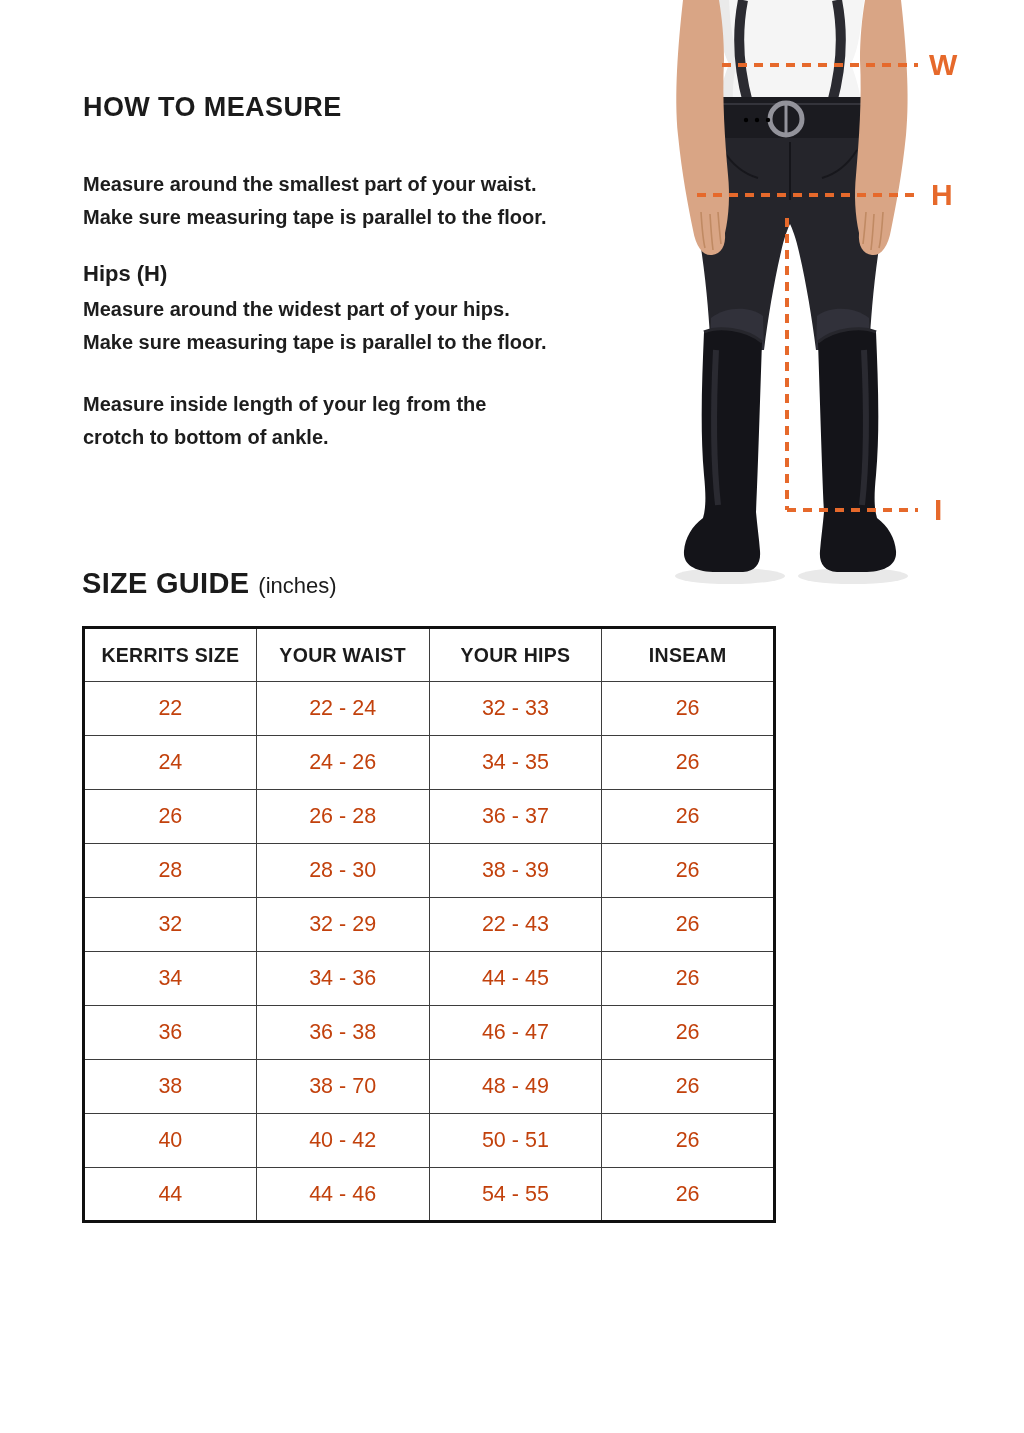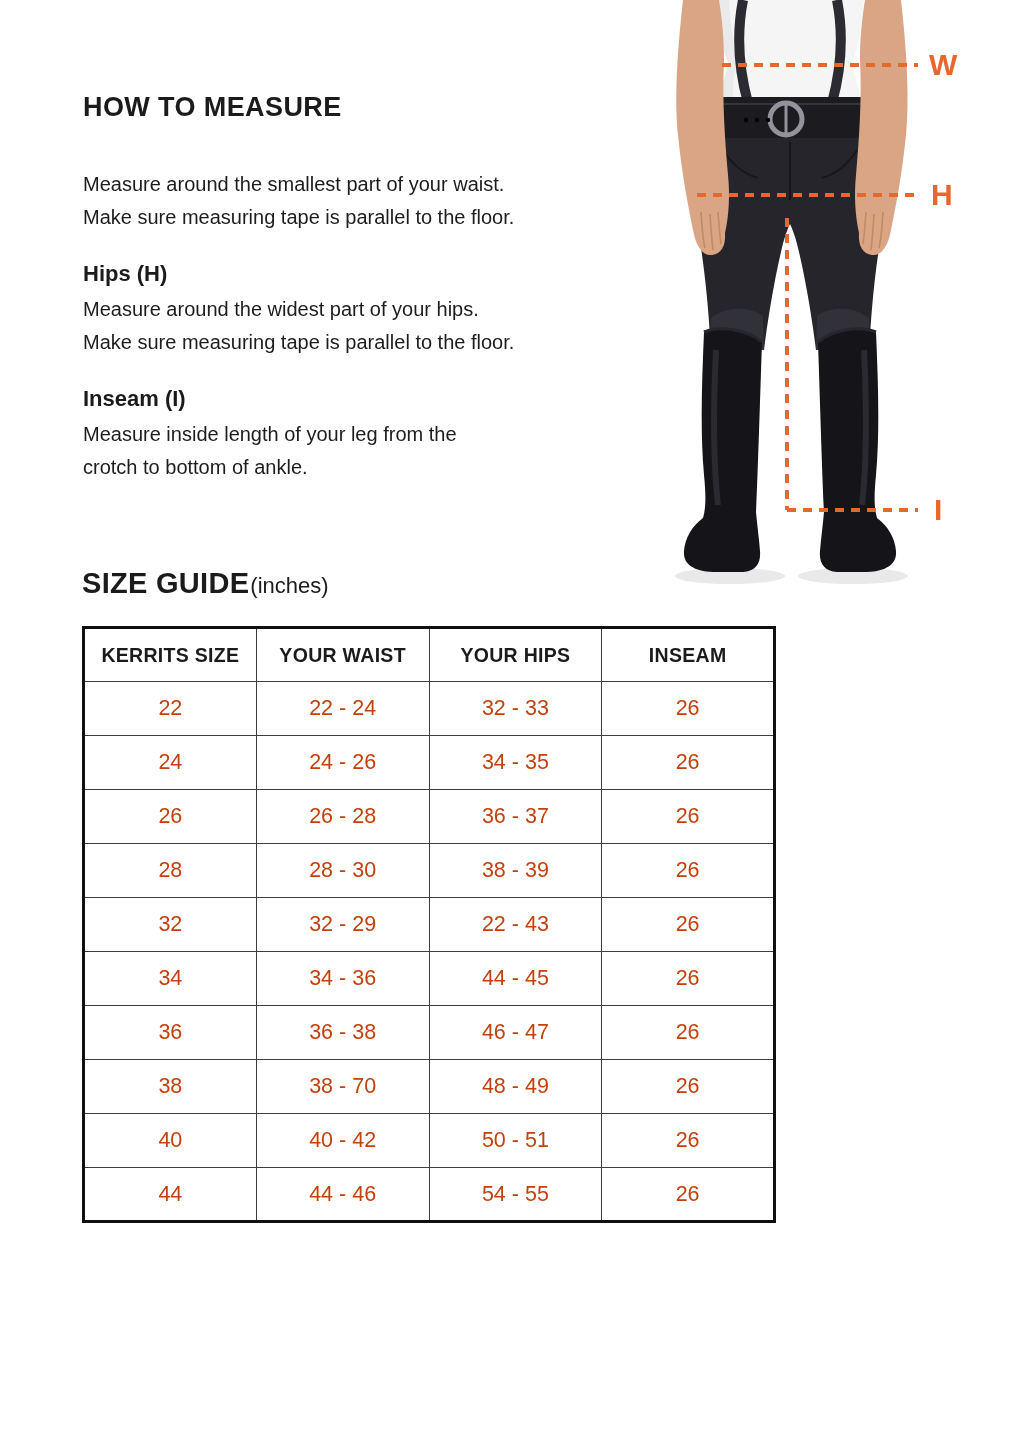--- a/index.html
+++ b/index.html
@@ -5,35 +5,35 @@
   :root { --accent:#E6692B; --ink:#1b1b1b; }
   * { box-sizing:border-box; }
   body { margin:0; background:#fff; font-family:"Liberation Sans", sans-serif; color:var(--ink); }
   .page { position:relative; width:1024px; height:1433px; background:#fff; overflow:hidden; }
 
   
   .how-to { position:absolute; left:83px; top:73px; width:580px;margin-top:21px; }
   .how-to h1 { font-size:27px; line-height:1; font-weight:800; letter-spacing:.4px; margin:0 0 47px; }
   .msection { margin-bottom:29px; }
   .msection h3 { font-size:22px; line-height:1; font-weight:700; margin:0 0 8px; }
-  .msection p { font-size:20px; line-height:33px; margin:0; color:#1d1d1d; }
+  .msection p { font-size:20px; line-height:33px; margin:0; color:#1d1d1d;font-weight:bold; }
 
   
   .figure { position:absolute; left:640px; top:0; width:384px; height:600px; }
   .figure svg { position:absolute; left:0; top:0; }
   .mline { stroke:var(--accent); stroke-width:4; fill:none; stroke-dasharray:9 7; }
   .mlabel { position:absolute; color:var(--accent); font-size:30px; font-weight:800; line-height:1; }
   #label-w { left:289px; top:50px; }
   #label-h { left:291px; top:180px; }
   #label-i { left:294px; top:495px; }
 
   
   .guide { position:absolute; left:82px; top:569px; width:860px; }
   .guide h2 { margin:0; font-size:29px; line-height:1; font-weight:800; letter-spacing:.3px; }
-  .guide h2 .unit { font-size:22px; font-weight:400; letter-spacing:0; margin-left:1px; }
+  .guide h2 .unit { font-size:22px; font-weight:400; letter-spacing:0; margin-left:9px; }
   table.size { margin-top:28px; border-collapse:collapse; width:694px; table-layout:fixed;
                border:3px solid #101010; }
   table.size th, table.size td { border:1.5px solid #3d3d3d; text-align:center; vertical-align:middle; }
   table.size th { height:54px; font-size:19.5px; font-weight:700; letter-spacing:.3px; }
   table.size td { height:54px; font-size:21.5px; color:#c2410c; }
 </style>
 </head>
 <body>
 
 <div class="page">
@@ -42,21 +42,20 @@
     <h1>HOW TO MEASURE</h1>
     <div>
         <div class="msection">
           <p>Measure around the smallest part of your waist.<br>Make sure measuring tape is parallel to the floor.</p>
         </div>
         <div class="msection">
           <h3>Hips (H)</h3>
           <p>Measure around the widest part of your hips.<br>Make sure measuring tape is parallel to the floor.</p>
         </div>
         <div class="msection">
-          <h3>Inseam (I)</h3>
           <p>Measure inside length of your leg from the<br>crotch to bottom of ankle.</p>
         </div>
       </div>
   </section>
 
   <div class="figure">
     <svg viewBox="0 0 384 600" width="384" height="600" aria-hidden="true">
 
       <ellipse cx="90" cy="576" rx="55" ry="8" fill="#e9e9e9"></ellipse>
       <ellipse cx="213" cy="576" rx="55" ry="8" fill="#e9e9e9"></ellipse>

